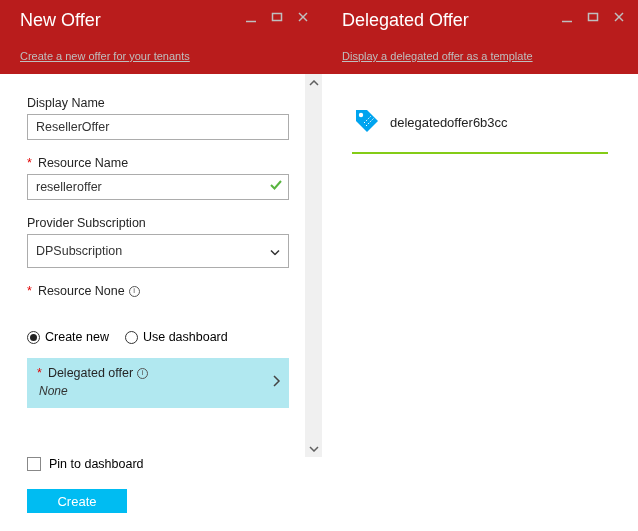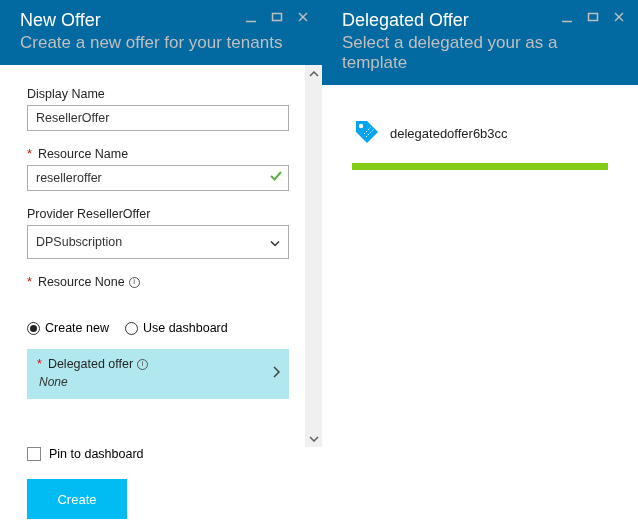--- a/index.html
+++ b/index.html
@@ -2,23 +2,23 @@
 <html><head>
 <meta charset="utf-8">
 <style>
   * { box-sizing: border-box; margin: 0; padding: 0; font-family: "Segoe UI", Arial, sans-serif; }
   body { background: #fff; width: 638px; height: 531px; display: flex; }
 
   .panel { height: 531px; display: flex; flex-direction: column; background: #fff; }
   .panel.left { width: 322px; }
   .panel.right { width: 316px; }
 
-  .panel-header { background: #0369a1; color: #fff; padding: 10px 14px 12px 20px; position: relative; }
+  .panel-header { background: #b91c1c; color: #fff; padding: 10px 14px 12px 20px; position: relative; }
   .panel-title { font-size: 18px; font-weight: 400; }
-  .panel-sub { font-size: 17px; color: #bfbfbf; margin-top: 2px; }
+  .panel-sub { font-size: 11px; color: #bfbfbf; margin-top: 19px; text-decoration: underline; }
   .panel-controls { position: absolute; top: 6px; right: 8px; display: flex; gap: 4px; }
   .win-icon { width: 22px; height: 22px; display: flex; align-items: center; justify-content: center; color: #bfbfbf; cursor: pointer; }
   .win-icon svg { width: 12px; height: 12px; }
 
   .panel-body { flex: 1; position: relative; }
   .left .panel-body { padding: 22px 6px 12px 27px; }
   .right .panel-body { padding: 22px 30px 12px 30px; }
 
   .scroll-track { position: absolute; right: 0; top: 0; bottom: 0; width: 17px; background: #f0f0f0; display: flex; flex-direction: column; align-items: center; justify-content: space-between; padding: 2px 0; }
   .scroll-arrow { width: 13px; height: 13px; display: flex; align-items: center; justify-content: center; color: #606060; }
@@ -42,26 +42,26 @@
   .radio-item { display: flex; align-items: center; gap: 5px; font-size: 12.5px; cursor: pointer; margin-top: 28px; }
   .radio { width: 13px; height: 13px; border: 1px solid #333; border-radius: 50%; display:flex; align-items:center; justify-content:center; }
   .radio.checked::after { content:""; width:7px; height:7px; background:#222; border-radius:50%; }
 
   .deleg-selector { background: #b1e8f0; padding: 8px 10px 10px 10px; margin-top: 14px; position: relative; cursor:pointer; }
   .deleg-selector .label-row { margin-bottom: 4px; }
   .deleg-value { font-style: italic; font-size: 12px; color: #333; padding-left: 2px; }
   .deleg-chev { position: absolute; right: 8px; top: 50%; transform: translateY(-50%); color:#444; }
   .deleg-chev svg { width: 9px; height: 14px; }
 
-  .footer { padding: 0 27px 12px 27px; }
+  .footer { padding: 0 27px 18px 27px; }
   .pin-row { display: flex; align-items: center; gap: 8px; font-size: 12.5px; margin-bottom: 18px; }
   .chk { width: 14px; height: 14px; border: 1px solid #888; }
-  .create-btn { width: 100px; height: 40px; background: #00bcf2; color: #fff; font-size: 13px; border:none; cursor:pointer; }
-
-  .offer-item { display: flex; align-items: center; gap: 10px; padding: 10px 0 14px 0; border-bottom: 7px solid #84cc16; }
+  .create-btn { width: 100px; height: 24px; background: #00bcf2; color: #fff; font-size: 13px; border:none; cursor:pointer; }
+
+  .offer-item { display: flex; align-items: center; gap: 10px; padding: 10px 0 14px 0; border-bottom: 2px solid #84cc16; }
   .offer-icon { color: #00a4ef; }
   .offer-icon svg { width: 28px; height: 28px; }
   .offer-label { font-size: 13px; color: #222; }
 </style>
 </head>
 <body>
 
 <div class="panel left">
   <div class="panel-header">
     <div class="panel-title">New Offer</div>
@@ -100,21 +100,21 @@
       </div>
       <div class="field-wrap">
         <input class="txt-input" value="reselleroffer" style="">
         <span class="valid-check">
           <svg viewBox="0 0 14 14">
               <polyline points="2,7 5.5,10.5 12,3" fill="none" stroke="currentColor" stroke-width="2"></polyline>
             </svg>
         </span>
       </div>
 
-      <div class="label-row">Provider ResellerOffer</div>
+      <div class="label-row">Provider Subscription</div>
       <div class="field-wrap">
         <div class="select-input">
           <span>DPSubscription</span>
           <span class="chev">
             <svg width="10" height="6" viewBox="0 0 10 6">
                 <polyline points="1,1 5,5 9,1" fill="none" stroke="currentColor" stroke-width="1.5"></polyline>
               </svg>
           </span>
         </div>
       </div>
@@ -171,21 +171,21 @@
       <span class="chk"></span>
       <span>Pin to dashboard</span>
     </div>
     <button class="create-btn">Create</button>
   </div>
 </div>
 
 <div class="panel right">
   <div class="panel-header">
     <div class="panel-title">Delegated Offer</div>
-    <div class="panel-sub">Select a delegated your as a template</div>
+    <div class="panel-sub">Display a delegated offer as a template</div>
     <div class="panel-controls">
       <div class="win-icon">
         <svg viewBox="0 0 12 12">
             <line x1="1" y1="10.5" x2="11" y2="10.5" stroke="currentColor" stroke-width="1.5"></line>
           </svg>
       </div>
       <div class="win-icon">
         <svg viewBox="0 0 12 12">
             <rect x="1.5" y="2.5" width="9" height="7" fill="none" stroke="currentColor" stroke-width="1.5"></rect>
           </svg>

